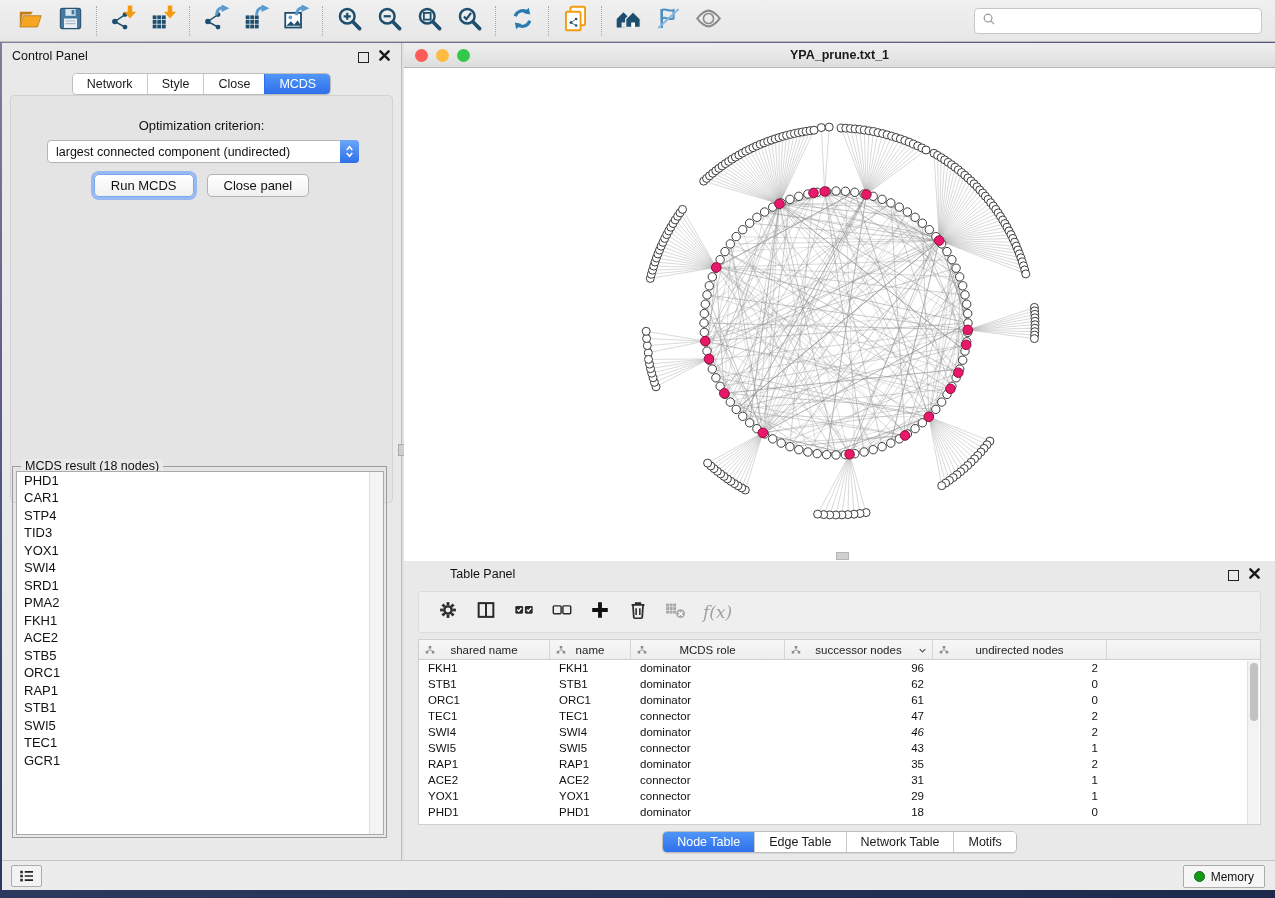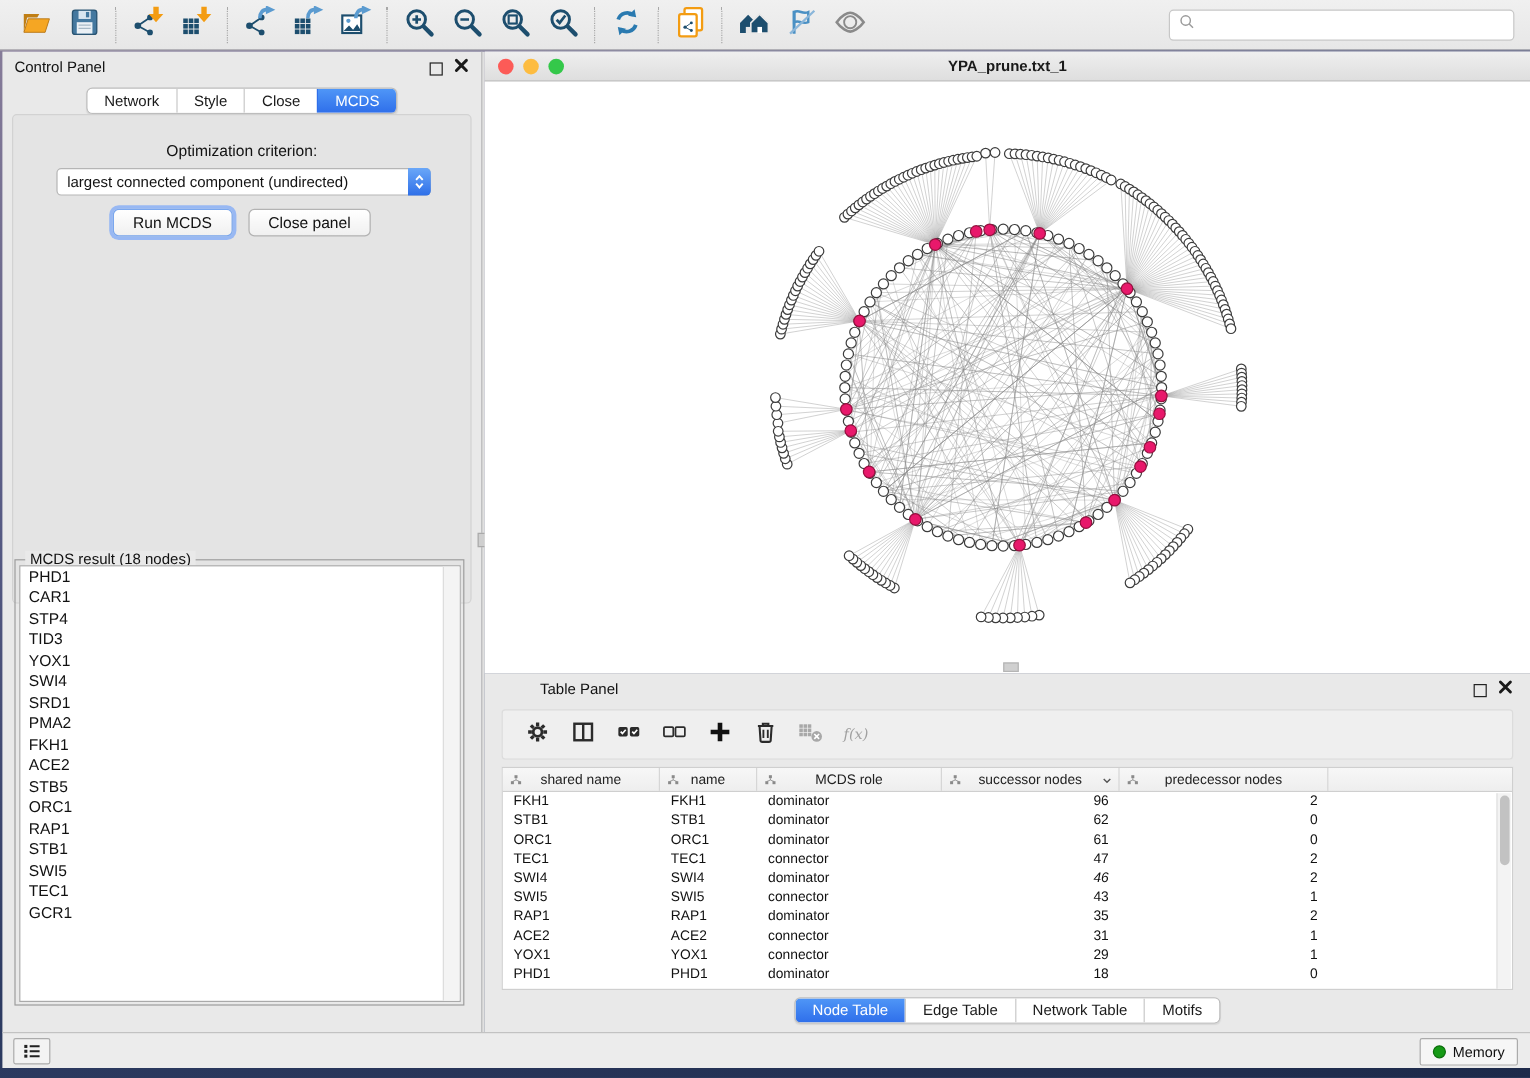--- a/index.html
+++ b/index.html
@@ -64,21 +64,21 @@
   .net-title { text-align:center; line-height:25px; font-size:12.5px; font-weight:700; color:#1a1a1a; }
   .net-canvas { position:absolute; left:0; top:25px; width:871px; height:493px; background:#fff; }
   .net-canvas svg { position:absolute; inset:0; }
 
   
   .table-panel { position:absolute; left:404px; top:561px; width:871px; height:299px; background:#e9e9e9; }
   .tp-head { position:relative; height:26px; }
   .tp-toolbar { position:absolute; left:14px; top:30px; width:843px; height:42px; background:#efefef;
     border:1px solid #dcdcdc; border-radius:3px; display:flex; align-items:center; gap:8px; padding-left:14px; }
   .tp-btn { width:30px; height:30px; display:flex; align-items:center; justify-content:center; }
-  .fx-label { font-size:12px; font-style:italic; font-family:"DejaVu Serif", serif; color:#a0a0a0; margin-left:4px; }
+  .fx-label { font-size:17px; font-style:italic; font-family:"DejaVu Serif", serif; color:#a0a0a0; margin-left:4px; }
   .tbl-wrap { position:absolute; left:14px; top:78px; width:843px; height:186px; background:#fff; border:1px solid #cfcfcf; }
   .tbl-header { display:flex; height:20px; background:linear-gradient(#f7f7f7,#eeeeee); border-bottom:1px solid #cfcfcf; }
   .th { position:relative; border-right:1px solid #d6d6d6; display:flex; align-items:center; justify-content:center;
     font-size:11.5px; color:#222;text-align:right; }
   .th .grip { position:absolute; left:5px; top:4px; }
   .th .sort { position:absolute; right:4px; top:5px; }
   .tbl-body { position:relative; }
   .tr { display:flex; height:16px; }
   .td { font-size:11.5px; color:#111; line-height:16px; white-space:nowrap; overflow:hidden; }
   .td.name { padding-left:9px; }
@@ -1195,21 +1195,21 @@
             <span class="grip"><svg viewBox="0 0 24 24" width="12" height="12">
                 <g fill="#8a8a8a">
                   <rect x="9.5" y="4" width="5" height="5"></rect>
                   <rect x="3.5" y="14" width="5" height="5"></rect>
                   <rect x="15.5" y="14" width="5" height="5"></rect>
                 </g>
                 <g stroke="#8a8a8a" stroke-width="1.4" fill="none">
                   <path d="M12 9v3M12 12L6 14.5M12 12l6 2.5"></path>
                 </g>
               </svg></span>
-            <span>predecessor nodes</span>
+            <span>undirected nodes</span>
           </div>
         </div>
       <div class="tbl-body">
           <div class="tr">
             <div class="td name" style="width: 131px;">FKH1</div>
             <div class="td name" style="width: 81px;">FKH1</div>
             <div class="td name" style="width: 154px;">dominator</div>
             <div class="td num" style="width: 148px;">96</div>
             <div class="td num" style="width: 174px;">2</div>
           </div>

